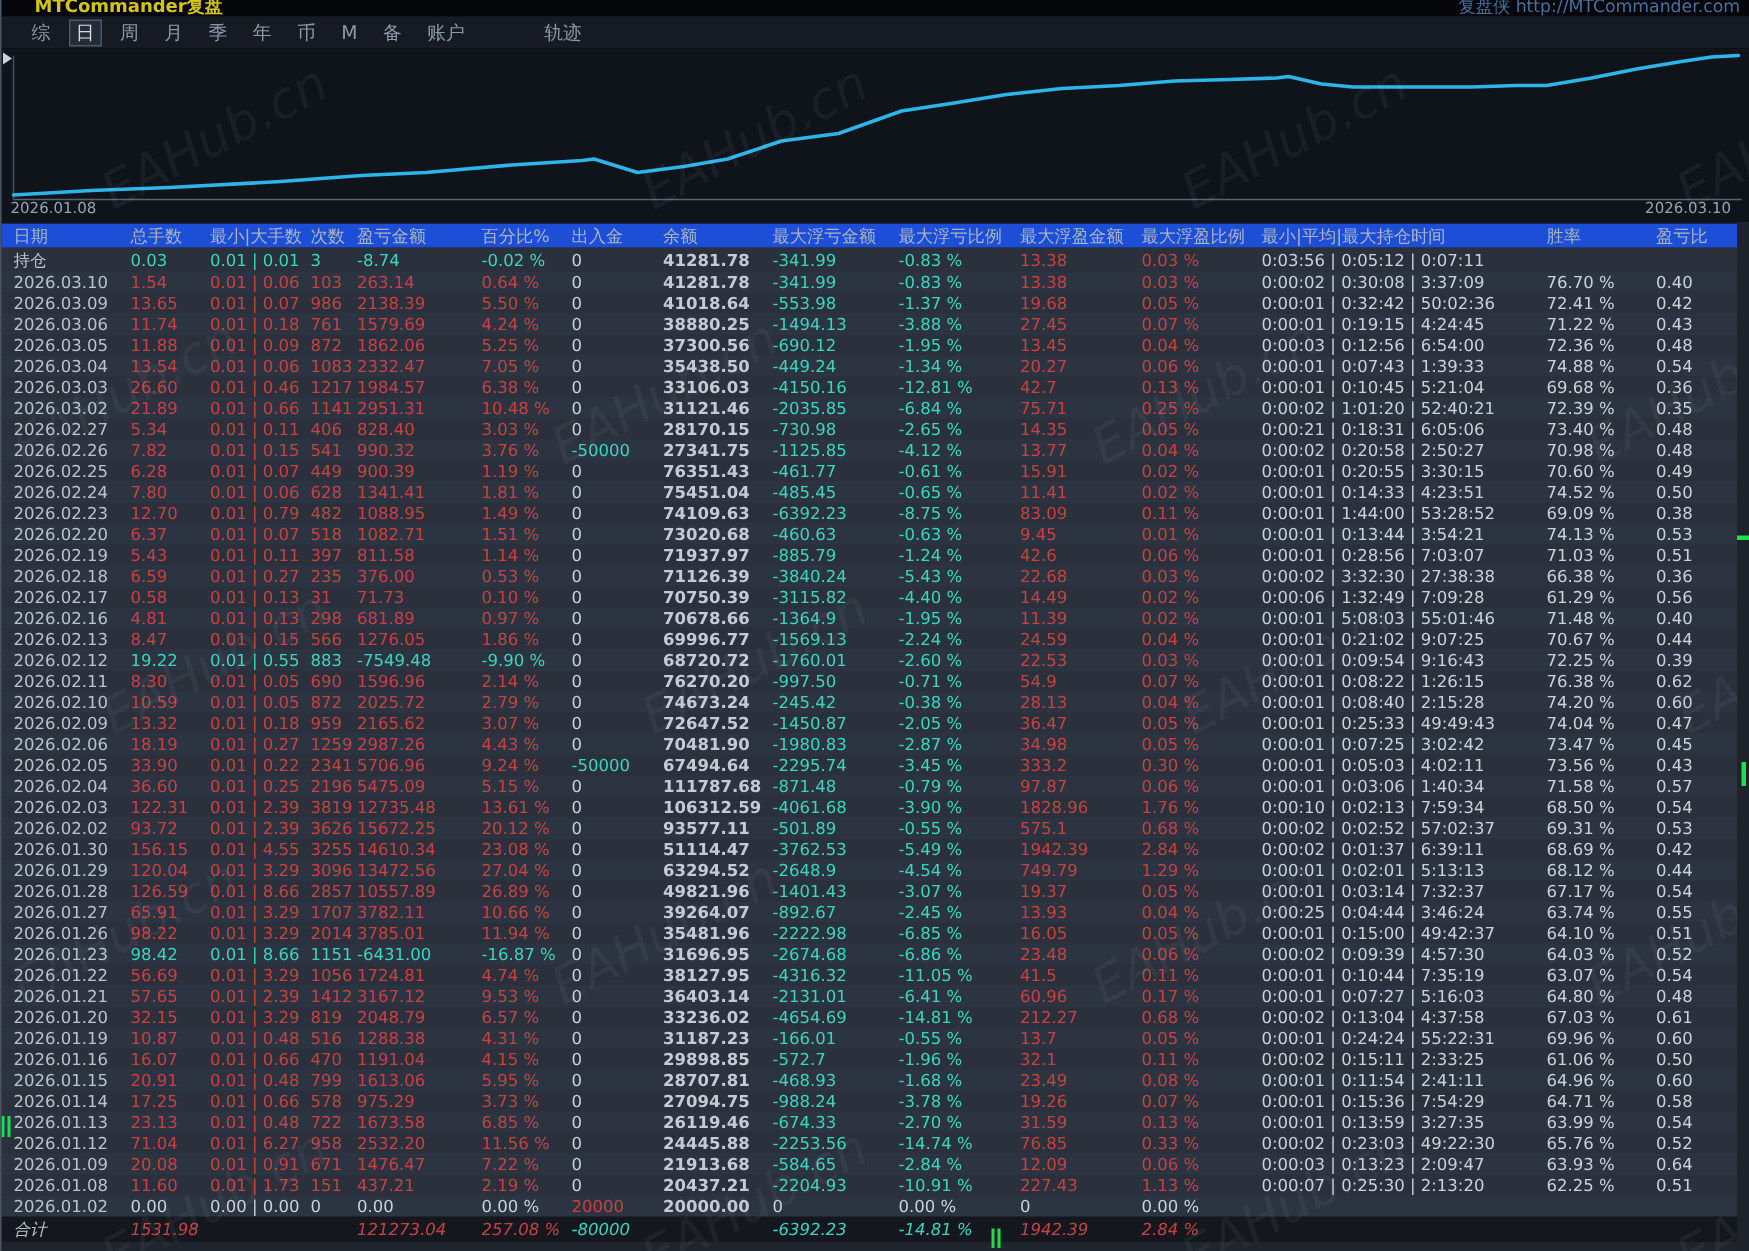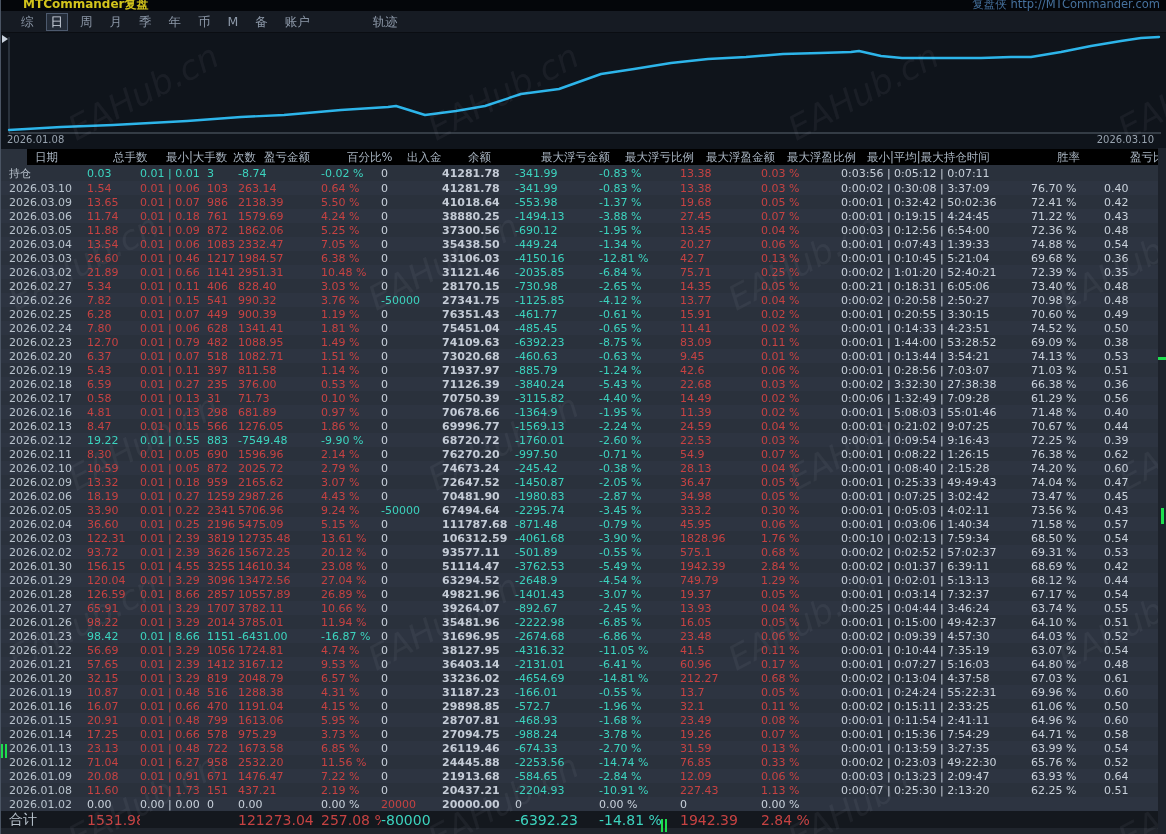--- a/index.html
+++ b/index.html
@@ -10,36 +10,36 @@
   }
   
   .titlebar{height:11px;background:#04060a;position:relative;overflow:hidden;}
   .app-title{position:absolute;left:22px;top:-4px;font-size:12px;font-weight:bold;color:var(--yellow);white-space:nowrap;}
   .brand{position:absolute;right:6px;top:-3px;font-size:11.5px;color:var(--link);white-space:nowrap;}
   
   .menubar{height:21px;background:#161b23;display:flex;align-items:center;padding-left:16px;gap:9px;
     color:#8d99a9;font-size:12.5px;border-bottom:1px solid #0a0d12;}
   .menu-item{padding:0 4px;line-height:16px;cursor:default;}
   .menu-item.sel{background:#232b37;outline:1px solid #4d5a6e;color:#d4dbe6;}
-  .menu-item.gap{margin-left:46px;}
+  .menu-item.gap{margin-left:36px;}
   
   .chart{position:relative;height:116px;background:#0f141b;}
   .chart svg{position:absolute;left:0;top:0;}
   .xlab{position:absolute;font-size:10px;color:#98a3af;top:101px;}
   .xlab-left{left:6px;} .xlab-right{right:12px;}
   .chart-arrow{position:absolute;left:1px;top:2px;width:0;height:0;
     border-top:4px solid transparent;border-bottom:4px solid transparent;border-left:6px solid #c9d2dd;}
   
   .grid{display:grid;grid-template-columns:78px 53px 67px 31px 83px 60px 61px 73px 84px 81px 81px 80px 190px 73px 55px;
     padding-left:8px;align-items:center;}
-  .thead{height:16px;color:var(--header);font-size:11.5px;background:#000000;margin-left:26px;}
+  .thead{height:16px;color:var(--header);font-size:11.5px;background:#1d4ed8;}
   .posrow{height:16px;font-size:11px;background:#2a313c;}
   .row{height:14px;font-size:11px;}
   .row:nth-child(odd){background:#2d3441;}
-  .total{height:17px;font-size:14px;background:#14181e;}
+  .total{height:17px;font-size:11px;background:#14181e;font-style:italic;}
   .cell{white-space:nowrap;overflow:hidden;}
   .c-date{color:var(--date);}
   .c-red{color:var(--red);}
   .c-teal{color:var(--teal);}
   .c-light{color:var(--light);}
   .c-bal{color:var(--bal);font-weight:bold;}
   .footer{height:6px;background:#20252d;}
   
   .wm-layer{position:absolute;left:0;top:32px;right:0;bottom:0;pointer-events:none;z-index:6;overflow:hidden;}
   .wm{position:absolute;font-size:34px;font-style:italic;color:rgba(210,220,235,0.055);
@@ -534,21 +534,21 @@
       <span class="cell c-date">2026.02.04</span>
       <span class="cell c-red">36.60</span>
       <span class="cell c-red">0.01 | 0.25</span>
       <span class="cell c-red">2196</span>
       <span class="cell c-red">5475.09</span>
       <span class="cell c-red">5.15 %</span>
       <span class="cell c-light">0</span>
       <span class="cell c-bal">111787.68</span>
       <span class="cell c-teal">-871.48</span>
       <span class="cell c-teal">-0.79 %</span>
-      <span class="cell c-red">45.95</span>
+      <span class="cell c-red">97.87</span>
       <span class="cell c-red">0.06 %</span>
       <span class="cell c-light">0:00:01 | 0:03:06 | 1:40:34</span>
       <span class="cell c-light">71.58 %</span>
       <span class="cell c-light">0.57</span>
     </div>
     <div class="grid row">
       <span class="cell c-date">2026.02.03</span>
       <span class="cell c-red">122.31</span>
       <span class="cell c-red">0.01 | 2.39</span>
       <span class="cell c-red">3819</span>

